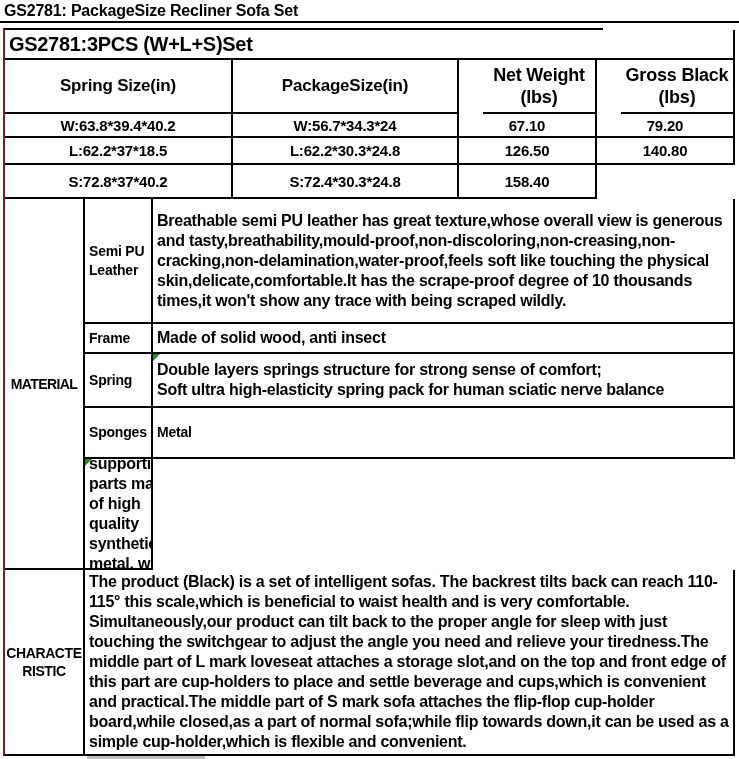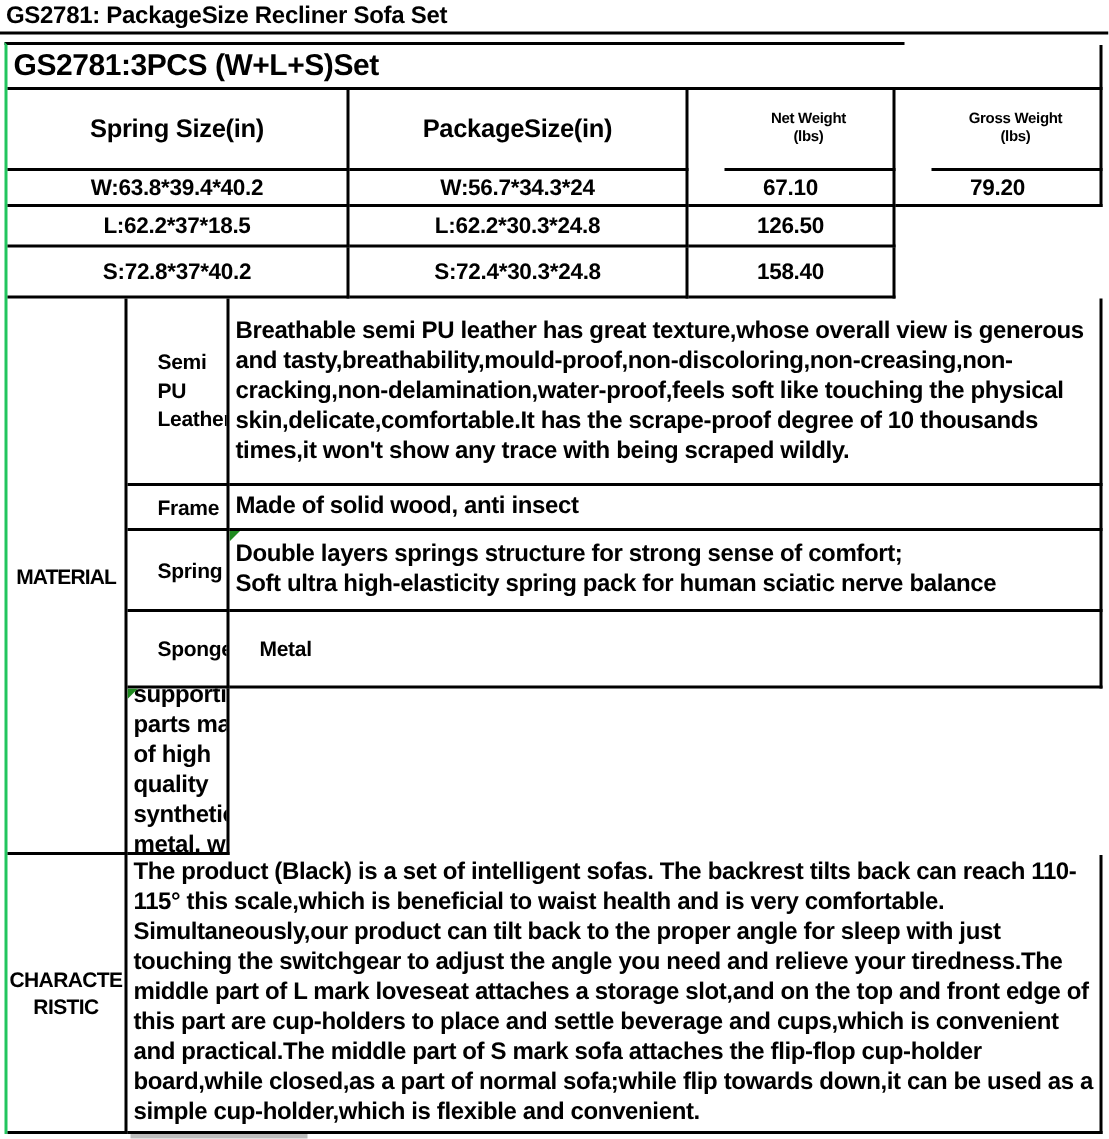--- a/index.html
+++ b/index.html
@@ -21,52 +21,52 @@
     border-bottom: 2px solid #000;
     letter-spacing: -0.2px;
   }
 
   
   .spec-table {
     margin-left: 3px;
     margin-top: 5px;
     width: 600px;
     border-top: 2px solid #000;
-    border-left: 2px solid #22c55e;
+    border-left: 2px solid #7f1d1d;
   }
   .cell {
     border-right: 2px solid #000;
     border-bottom: 2px solid #000;
     display: flex;
     align-items: center;
     position: relative;
     overflow: hidden;
   }
   .center { justify-content: center; text-align: center; }
   .left   { justify-content: flex-start; text-align: left; }
 
   
   .set-header-row { display: grid; grid-template-columns: 730px; }
   .set-header-cell { height: 30px; font-size: 20px; padding-left: 4px; letter-spacing: -0.3px; }
 
   
   .size-grid { display: grid; grid-template-columns: 228px 226px 138px 138px; }
   .col-head { height: 54px; font-size: 17px; line-height: 1.25; letter-spacing: -0.2px; }
-  .col-head.small { font-size: 10px; margin-left: 24px; }
+  .col-head.small { font-size: 18px; margin-left: 24px; }
   .size-cell { font-size: 15px; letter-spacing: -0.2px; }
   .h24 { height: 24px; } .h27 { height: 27px; } .h34 { height: 34px; }
 
   
   .material-grid {
     display: grid;
     grid-template-columns: 80px 68px 582px;
     grid-template-rows: 125px 30px 54px 51px 111px;
   }
   .material-label { grid-row: 1 / 6; font-size: 14px; letter-spacing: -0.6px; }
-  .row-label { font-size: 14px; padding: 1px 2px 1px 20px; line-height: 1.35; letter-spacing: -0.2px; }
+  .row-label { font-size: 14px; padding: 1px 2px 1px 4px; line-height: 1.35; letter-spacing: -0.2px; }
   .content-text {
     font-size: 16px;
     line-height: 20px;
     padding: 1px 3px 1px 4px;
     letter-spacing: -0.25px;
   }
 
   
   .char-grid { display: grid; grid-template-columns: 80px 650px; grid-template-rows: 186px; }
   .char-label { font-size: 14px; line-height: 1.3; letter-spacing: -0.4px; }
@@ -96,34 +96,35 @@
 
   <div class="set-header-row">
     <div class="cell left set-header-cell">GS2781:3PCS (W+L+S)Set</div>
   </div>
 
   <div class="size-grid">
     <div class="cell center col-head preline">Spring Size(in)</div>
     <div class="cell center col-head preline">PackageSize(in)</div>
     <div class="cell center col-head small preline">Net Weight
 (lbs)</div>
-    <div class="cell center col-head small preline">Gross Weight
+    <div class="cell center col-head small preline">Gross Black
 (lbs)</div>
   </div>
 
   <div class="size-grid">
     <div class="cell center size-cell h24">W:63.8*39.4*40.2</div>
     <div class="cell center size-cell h24">W:56.7*34.3*24</div>
     <div class="cell center size-cell h24">67.10</div>
     <div class="cell center size-cell h24">79.20</div>
   </div>
   <div class="size-grid">
     <div class="cell center size-cell h27">L:62.2*37*18.5</div>
     <div class="cell center size-cell h27">L:62.2*30.3*24.8</div>
     <div class="cell center size-cell h27">126.50</div>
+    <div class="cell center size-cell h27">140.80</div>
   </div>
   <div class="size-grid">
     <div class="cell center size-cell h34">S:72.8*37*40.2</div>
     <div class="cell center size-cell h34">S:72.4*30.3*24.8</div>
     <div class="cell center size-cell h34">158.40</div>
   </div>
 
   <div class="material-grid">
     <div class="cell center material-label">MATERIAL</div>
 

